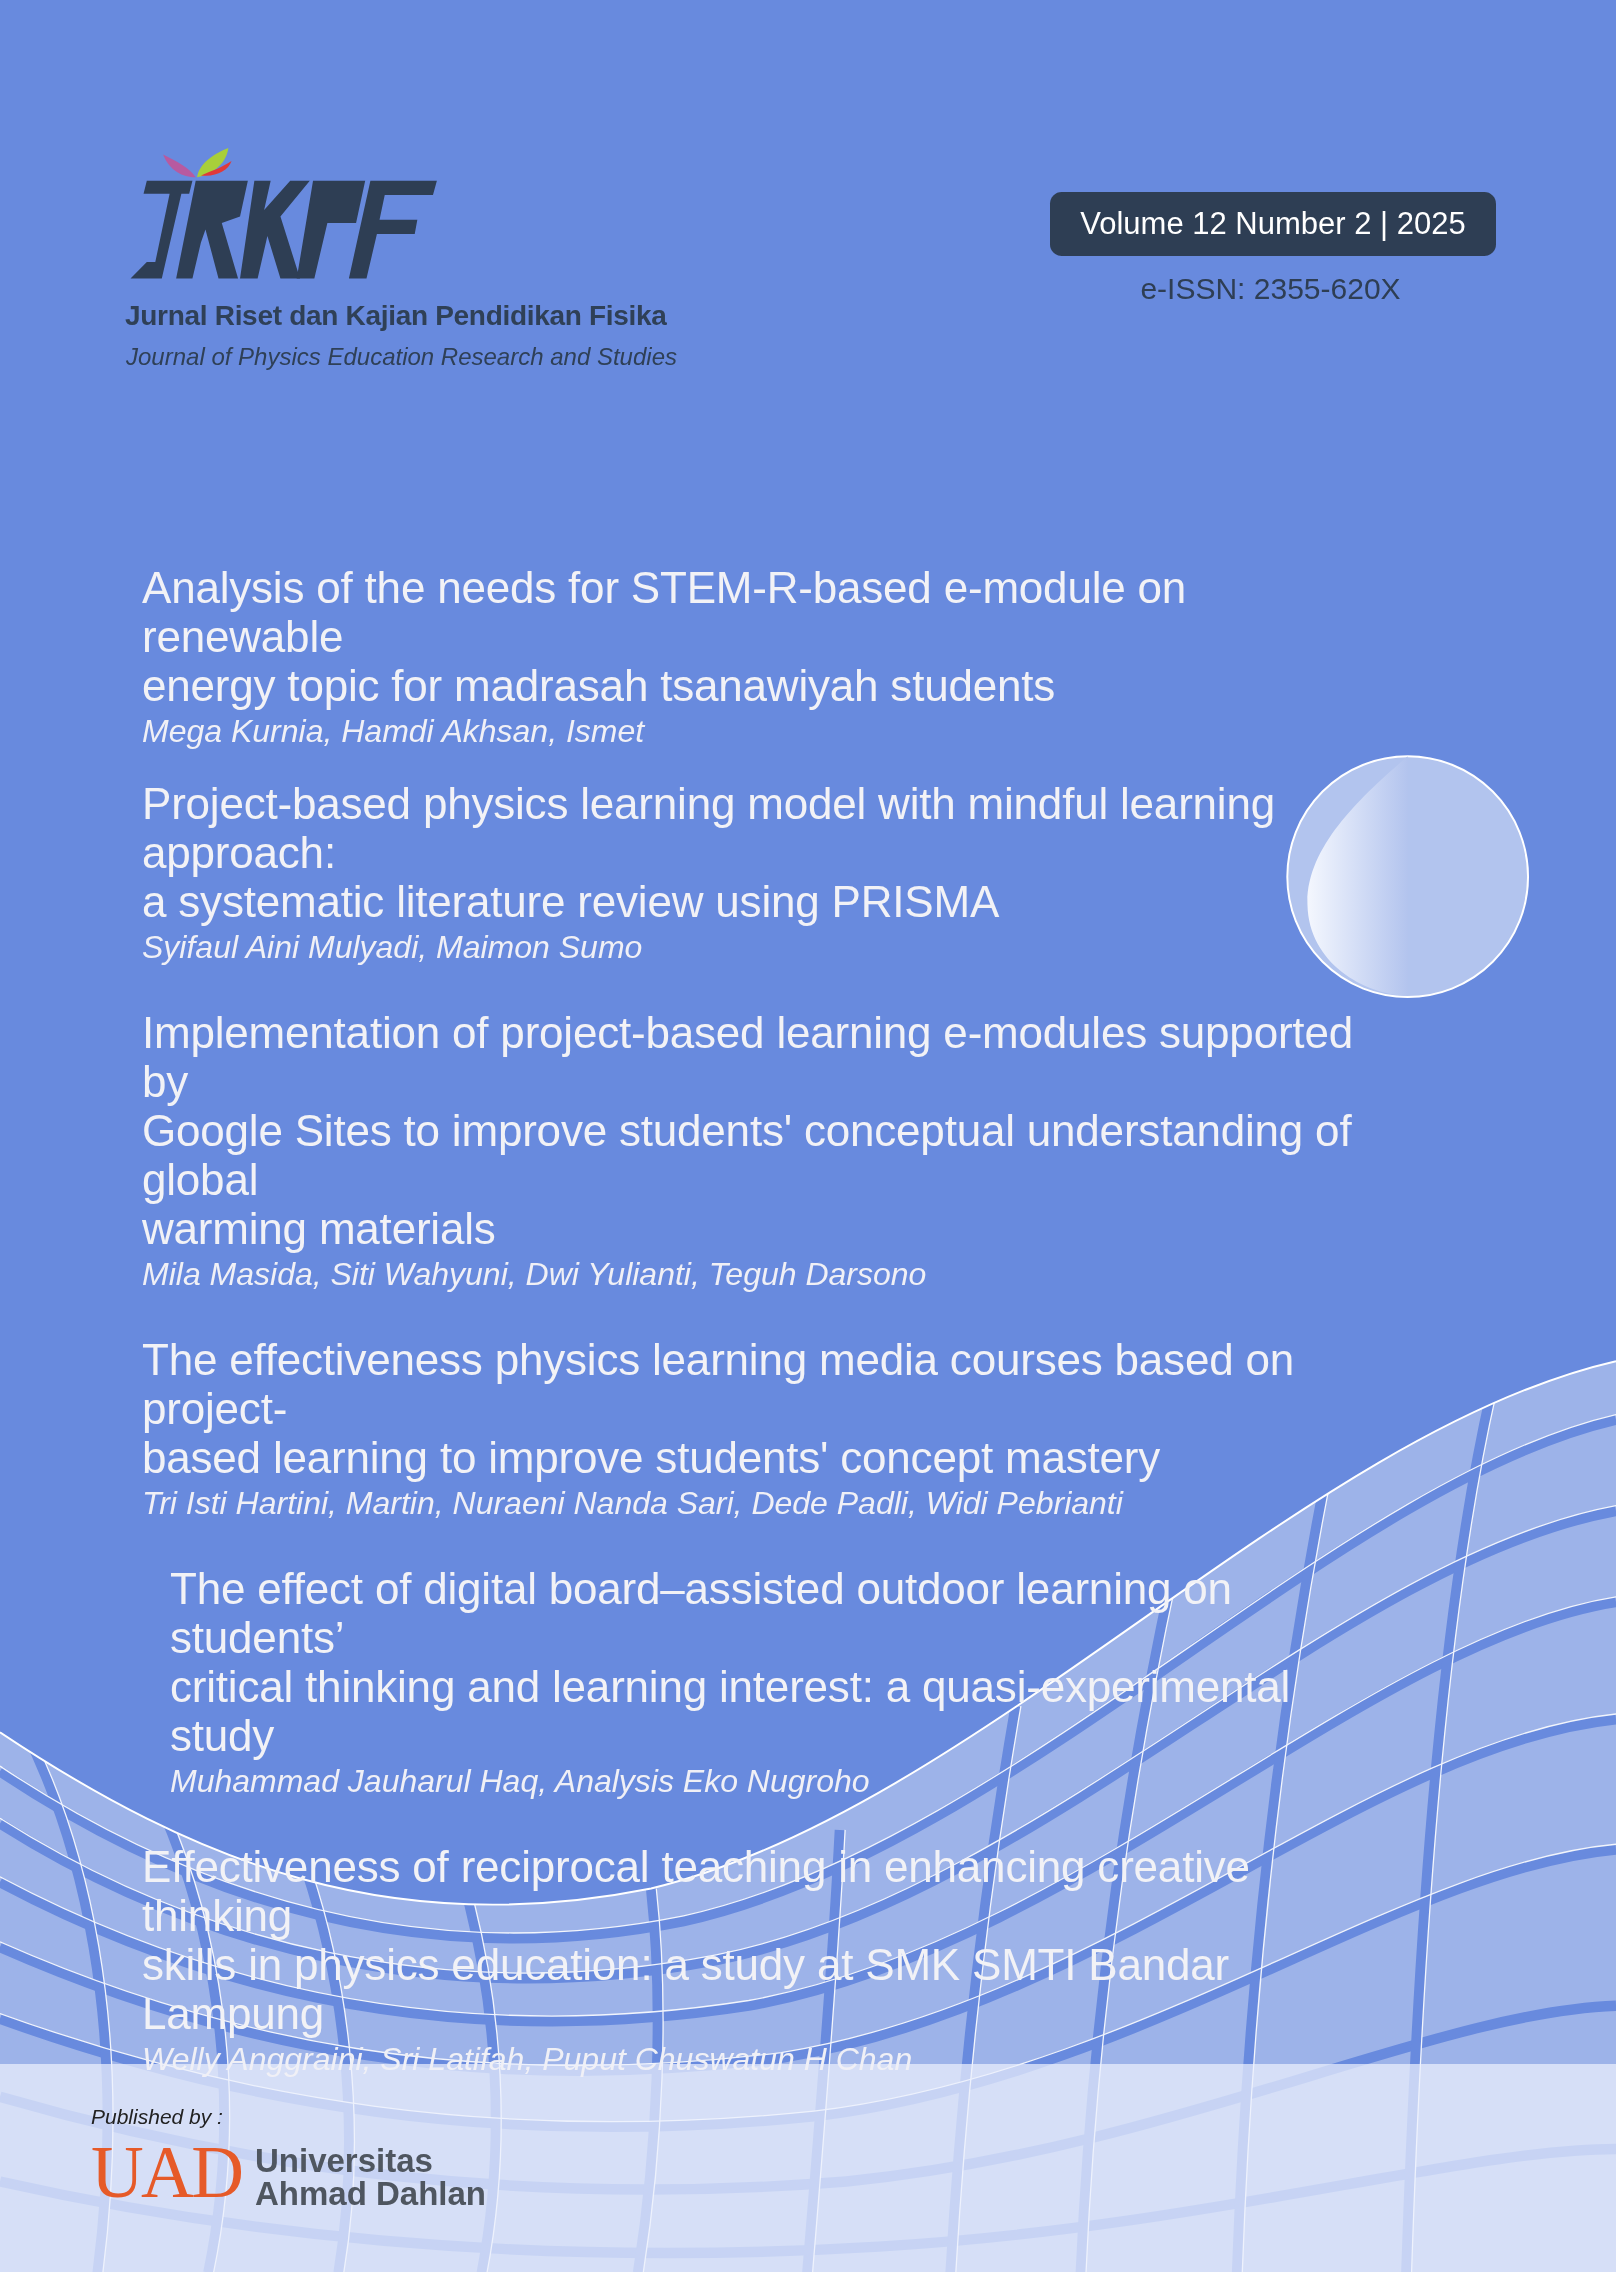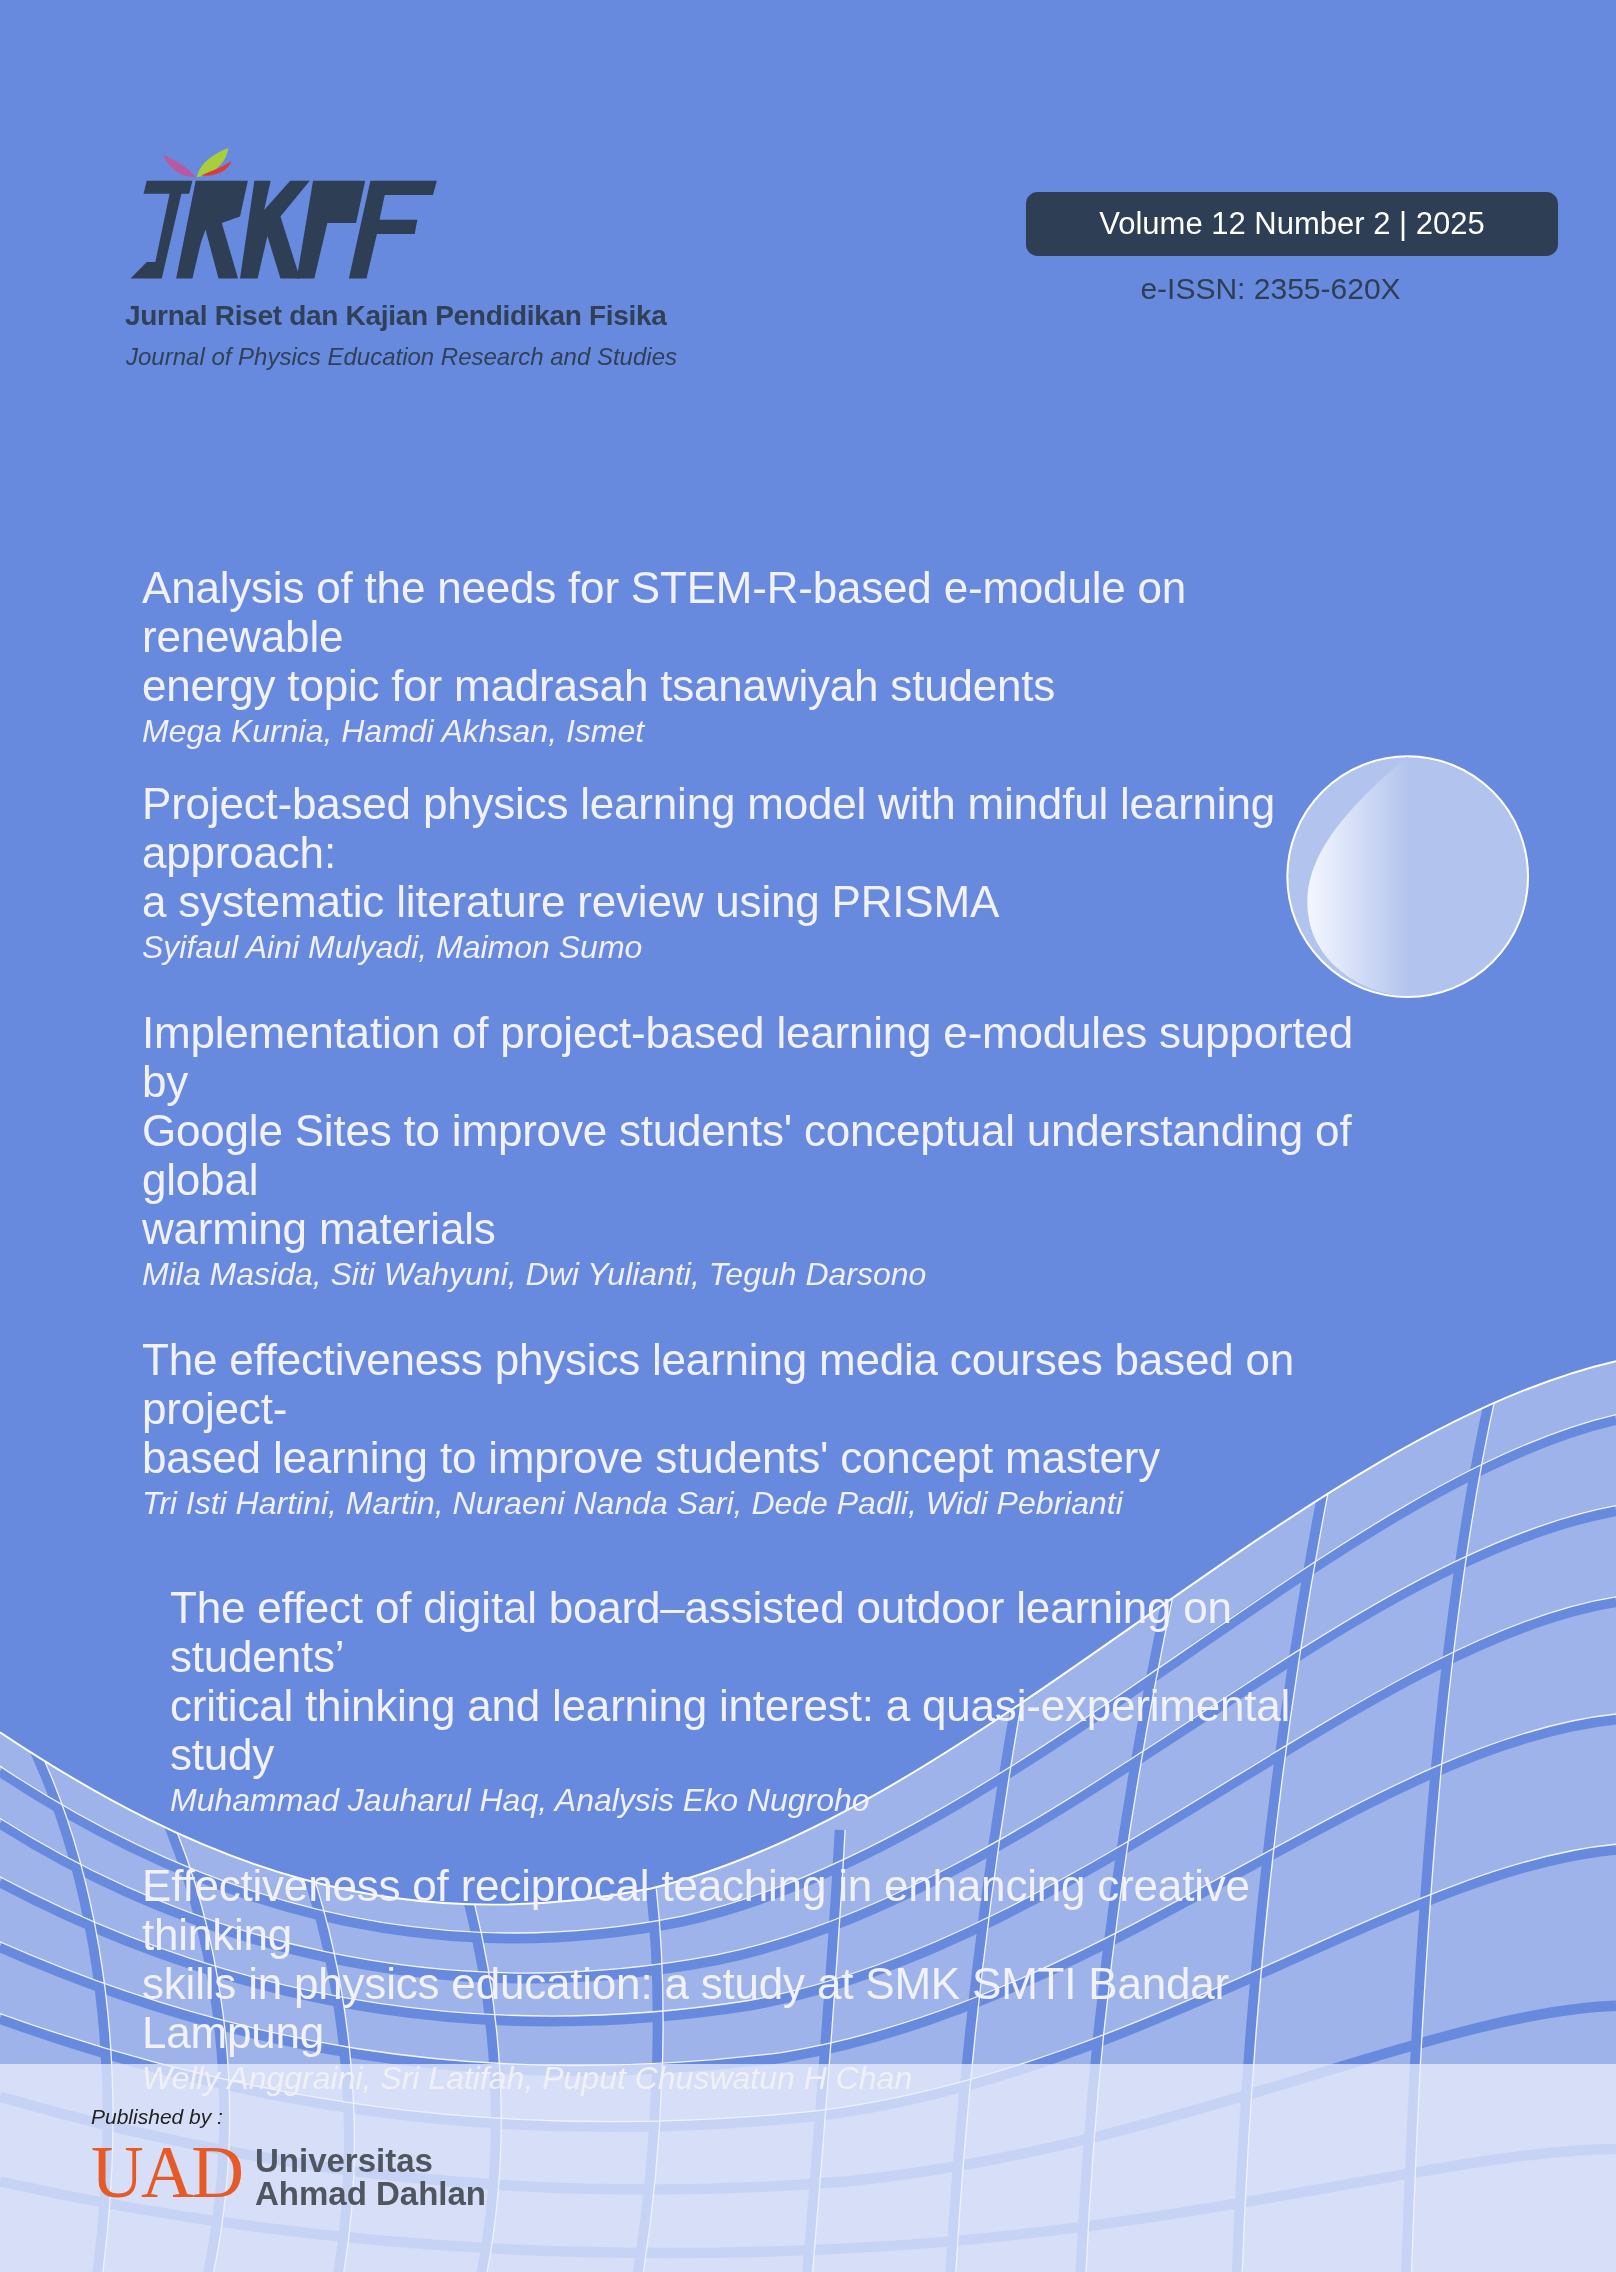--- a/index.html
+++ b/index.html
@@ -21,21 +21,21 @@
   .journal-name {
     position:absolute; left:125px; top:300px; white-space:nowrap;
     font-size:28px; font-weight:bold; color:#2f4057; letter-spacing:-0.3px;
   }
   .journal-sub {
     position:absolute; left:126px; top:343px; white-space:nowrap;
     font-size:24px; font-style:italic; color:#2f4057;
   }
   
   .volume-badge {
-    position:absolute; left:1026px; top:192px; width:532px; height:64px;
+    position:absolute; left:1050px; top:192px; width:446px; height:64px;
     background:#2e3e54; border-radius:11.7px; color:#fff;
     font-size:31px; display:flex; align-items:center; justify-content:center;
     white-space:nowrap;
   }
   .issn {
     position:absolute; left:1050px; top:272px; width:441px; text-align:center;
     font-size:30px; color:#2e3e54; white-space:nowrap;
   }
   
   .articles { position:absolute; left:142px; top:563px; width:1237px; }
@@ -157,21 +157,21 @@
       <p class="article-authors">Mega Kurnia, Hamdi Akhsan, Ismet</p>
     </div>
     <div class="article" style="margin-bottom:39px;">
       <p class="article-title"><span>Project-based physics learning model with mindful learning approach:</span><br><span>a systematic literature review using PRISMA</span></p>
       <p class="article-authors">Syifaul Aini Mulyadi, Maimon Sumo</p>
     </div>
     <div class="article" style="margin-bottom:39px;">
       <p class="article-title"><span>Implementation of project-based learning e-modules supported by</span><br><span>Google Sites to improve students' conceptual understanding of global</span><br><span>warming materials</span></p>
       <p class="article-authors">Mila Masida, Siti Wahyuni, Dwi Yulianti, Teguh Darsono</p>
     </div>
-    <div class="article" style="margin-bottom:58px;">
+    <div class="article" style="margin-bottom:39px;">
       <p class="article-title"><span>The effectiveness physics learning media courses based on project-</span><br><span>based learning to improve students' concept mastery</span></p>
       <p class="article-authors">Tri Isti Hartini, Martin, Nuraeni Nanda Sari, Dede Padli, Widi Pebrianti</p>
     </div>
     <div class="article" style="margin-bottom:39px;margin-left:28px;">
       <p class="article-title"><span>The effect of digital board–assisted outdoor learning on students’</span><br><span>critical thinking and learning interest: a quasi-experimental study</span></p>
       <p class="article-authors">Muhammad Jauharul Haq, Analysis Eko Nugroho</p>
     </div>
     <div class="article">
       <p class="article-title"><span>Effectiveness of reciprocal teaching in enhancing creative thinking</span><br><span>skills in physics education: a study at SMK SMTI Bandar Lampung</span></p>
       <p class="article-authors">Welly Anggraini, Sri Latifah, Puput Chuswatun H Chan</p>

